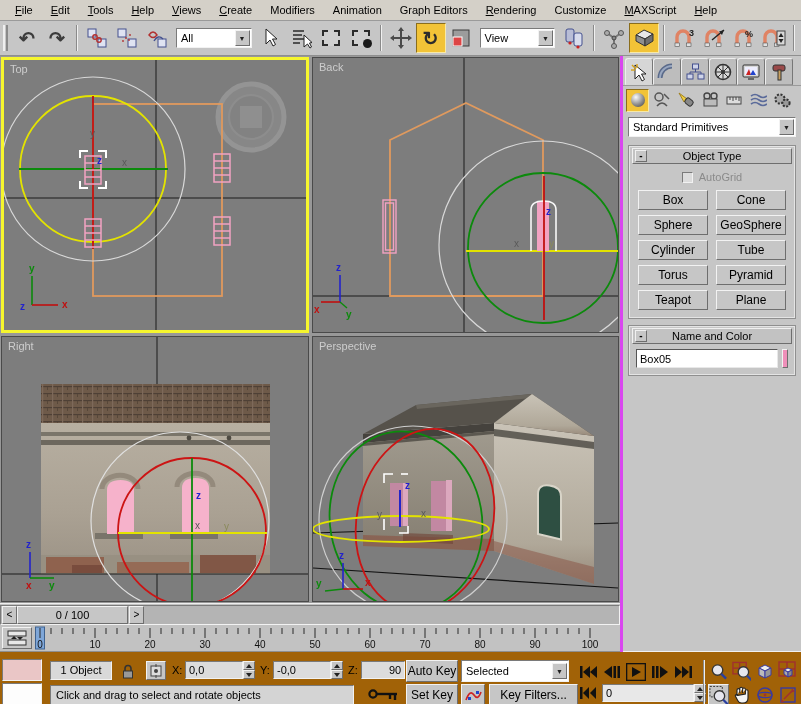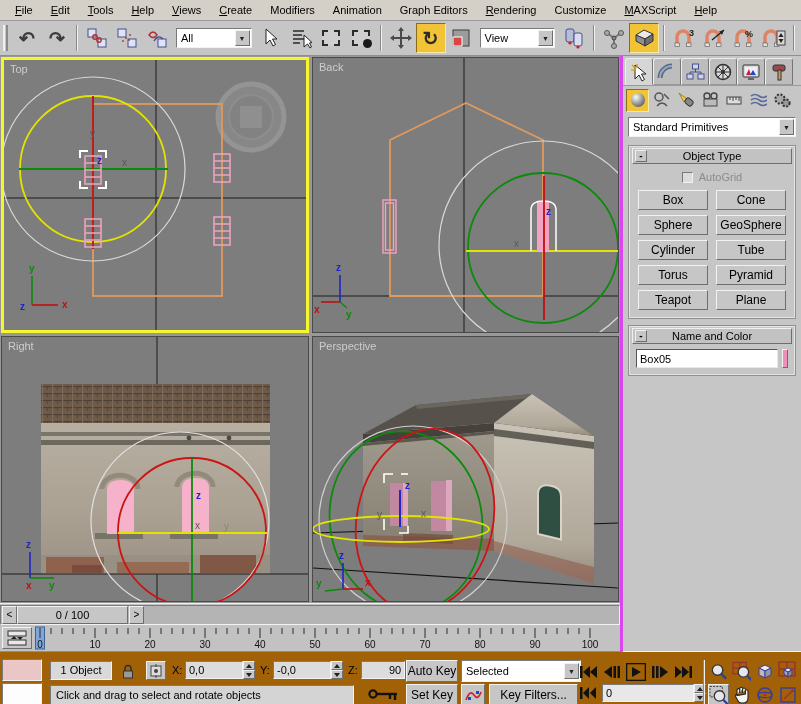--- a/index.html
+++ b/index.html
@@ -794,21 +794,21 @@
         <line x1="22" y1="8" x2="22" y2="13" stroke="#111" stroke-width="2.4"></line>
         <line x1="27" y1="8" x2="27" y2="14" stroke="#111" stroke-width="2.4"></line>
       </svg>
       </div>
 
     <div class="r sunken" style="left:50px;top:28px;width:304px;height:20px;line-height:18px;padding-left:5px;background:#d4d4d4">Click and drag to select and rotate objects</div>
 
     <button class="r btn" style="left:406px;top:3px;width:52px;height:22px">Auto Key</button>
     <button class="r btn" style="left:406px;top:27px;width:52px;height:22px">Set Key</button>
 
-    <div class="r combo" style="left:461px;top:3px;width:120px;height:22px;margin:0">
+    <div class="r combo" style="left:461px;top:3px;width:108px;height:22px;margin:0">
       <span class="combo-text">Selected</span>
       <span class="combo-arrow">▼</span>
     </div>
     <div class="r pbtn" style="left:461px;top:27px;width:24px;height:22px">
       <svg width="18" height="16">
         <path d="M2 13 Q6 2 10 8 T17 5" fill="none" stroke="#c22" stroke-width="1.6"></path>
         <rect x="4" y="10" width="3" height="3" fill="#24c"></rect>
           <rect x="12" y="4" width="3" height="3" fill="#24c"></rect>
       </svg>
       </div>

